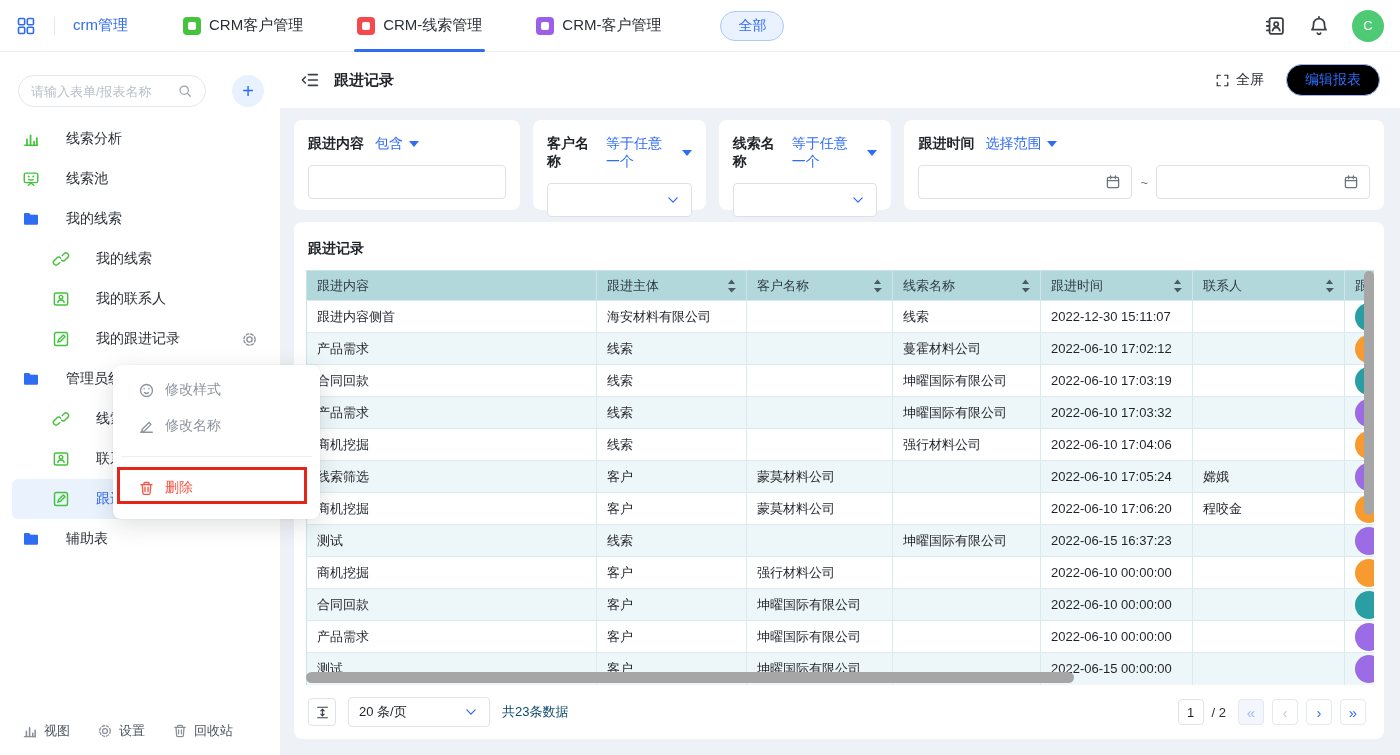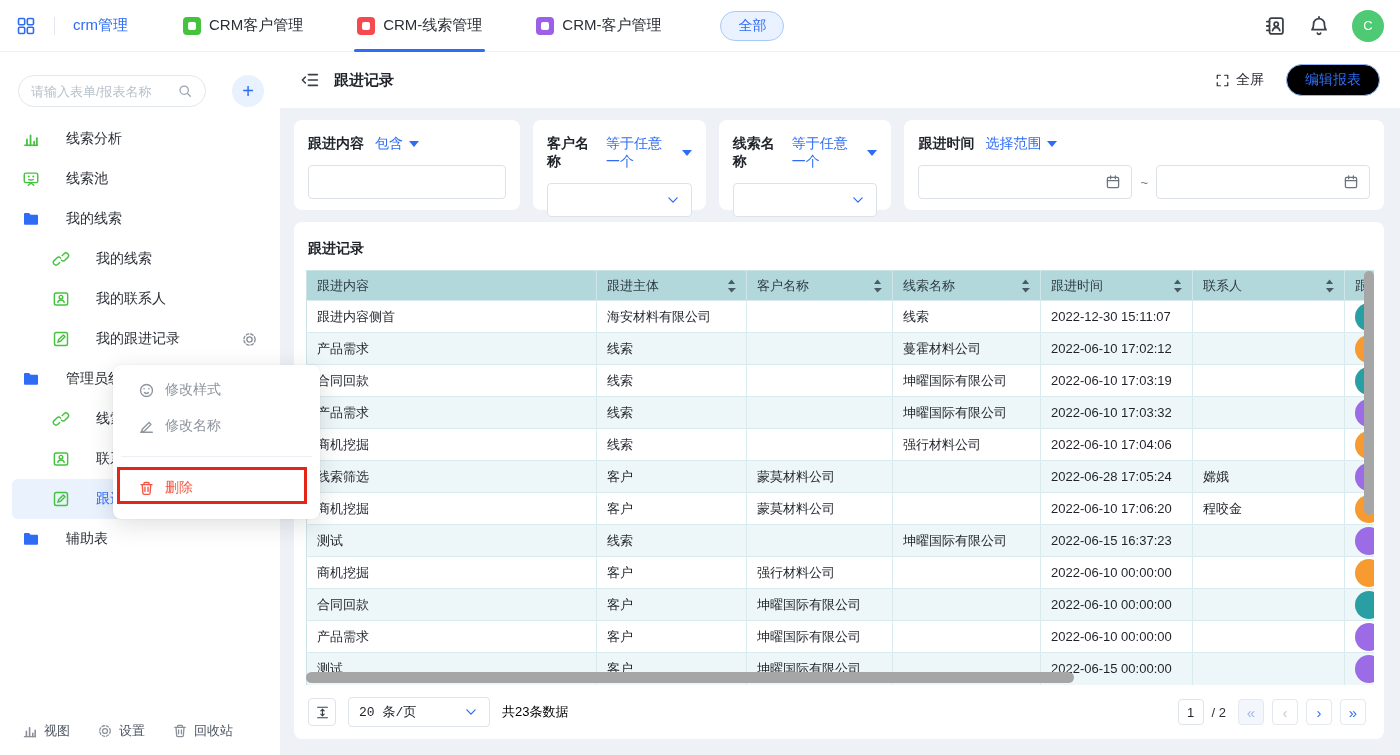--- a/index.html
+++ b/index.html
@@ -88,22 +88,22 @@
   td { height:32px; font-size:13px; color:#1f2329; padding:0 10px; border-right:1px solid #d9ebee; border-top:1px solid #d9ebee; white-space:nowrap; overflow:hidden; background:#fff; }
   tr.even td { background:#edf6f9; }
   .tbl-border { border:1px solid #c9e3e7; border-bottom:none; }
   .row-avatar { width:28px; height:28px; border-radius:50%; display:inline-block; vertical-align:middle; }
   .vbar { position:absolute; top:1px; right:0; width:10px; height:244px; background:#a6a6a6; border-radius:5px; cursor:pointer; }
   .hbar { position:absolute; left:0; bottom:2px; width:768px; height:11px; background:#a6a6a6; border-radius:6px; cursor:pointer; }
 
   .pager { display:flex; align-items:center; gap:12px; height:54px; padding:0 8px 0 2px; }
   .icon-btn { width:28px; height:28px; border:1px solid #dfe3ea; border-radius:4px; display:flex; align-items:center; justify-content:center; color:#3b4046; cursor:pointer; }
   .icon-btn .ic { width:15px; height:15px; }
-  .psize { width:142px; height:30px; border:1px solid #dfe3ea; border-radius:4px; display:flex; align-items:center; padding:0 10px; font-size:13px; color:#1f2329; cursor:pointer;font-family:Liberation Mono, monospace; }
-  .ptotal { color:#000000; font-size:13px; }
+  .psize { width:142px; height:30px; border:1px solid #dfe3ea; border-radius:4px; display:flex; align-items:center; padding:0 10px; font-size:13px; color:#1f2329; cursor:pointer; }
+  .ptotal { color:#0c4a6e; font-size:13px; }
   .pright { margin-left:auto; display:flex; align-items:center; gap:8px; }
   .pnum { min-width:26px; height:26px; border:1px solid #dfe3ea; border-radius:4px; display:flex; align-items:center; justify-content:center; font-size:13px; color:#1f2329; }
   .pslash { font-size:13px; color:#2b2f36; margin:0 4px 0 0; }
   .pbtn { width:26px; height:26px; border:1px solid #e4e8ef; border-radius:4px; display:flex; align-items:center; justify-content:center; font-size:15px; background:#fff; cursor:pointer; }
   .pbtn.dis1 { color:#9fb9ea; background:#f3f7fd; }
   .pbtn.dis2 { color:#c3cbd6; }
   .pbtn.on { color:#2f6cf6; }
 </style>
 </head>
 <body>
@@ -567,21 +567,21 @@
               <td>强行材料公司</td>
               <td>2022-06-10 17:04:06</td>
               <td></td>
               <td><span class="row-avatar" style="background: rgb(247, 155, 49);"></span></td>
             </tr>
             <tr class="even">
               <td>线索筛选</td>
               <td>客户</td>
               <td>蒙莫材料公司</td>
               <td></td>
-              <td>2022-06-28 17:05:24</td>
+              <td>2022-06-10 17:05:24</td>
               <td>嫦娥</td>
               <td><span class="row-avatar" style="background: rgb(155, 108, 230);"></span></td>
             </tr>
             <tr class="odd">
               <td>商机挖掘</td>
               <td>客户</td>
               <td>蒙莫材料公司</td>
               <td></td>
               <td>2022-06-10 17:06:20</td>
               <td>程咬金</td>

